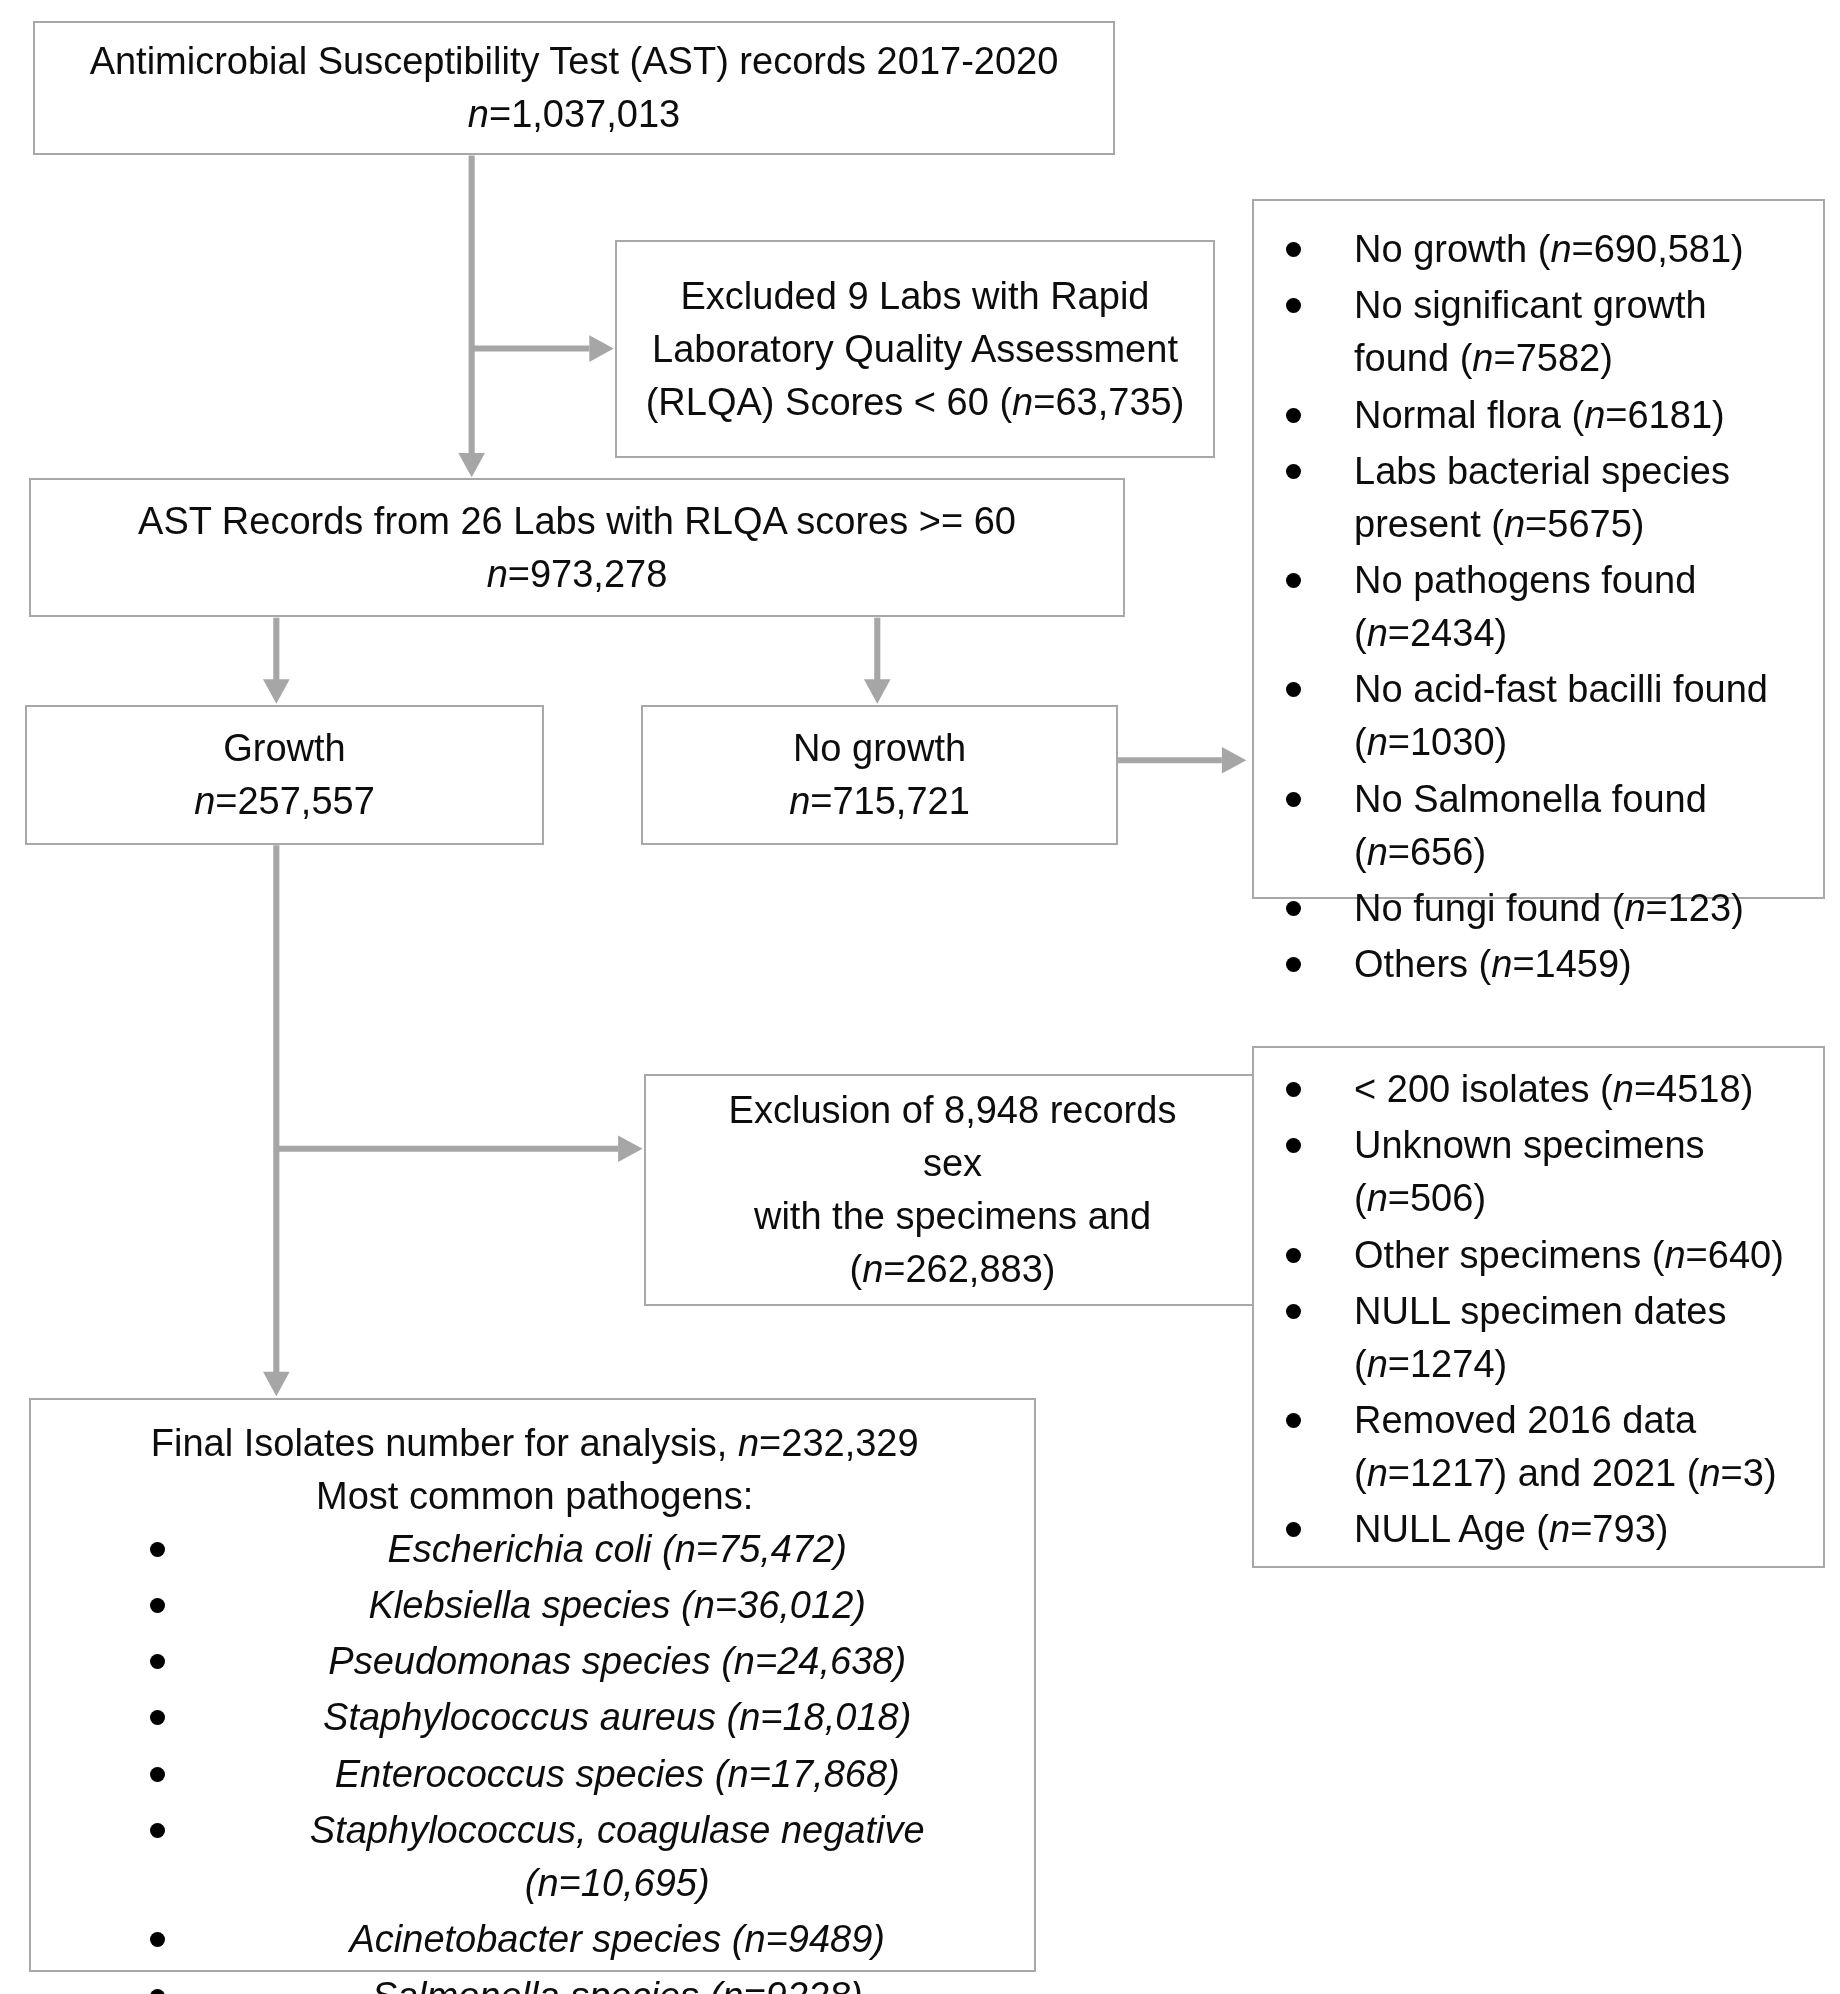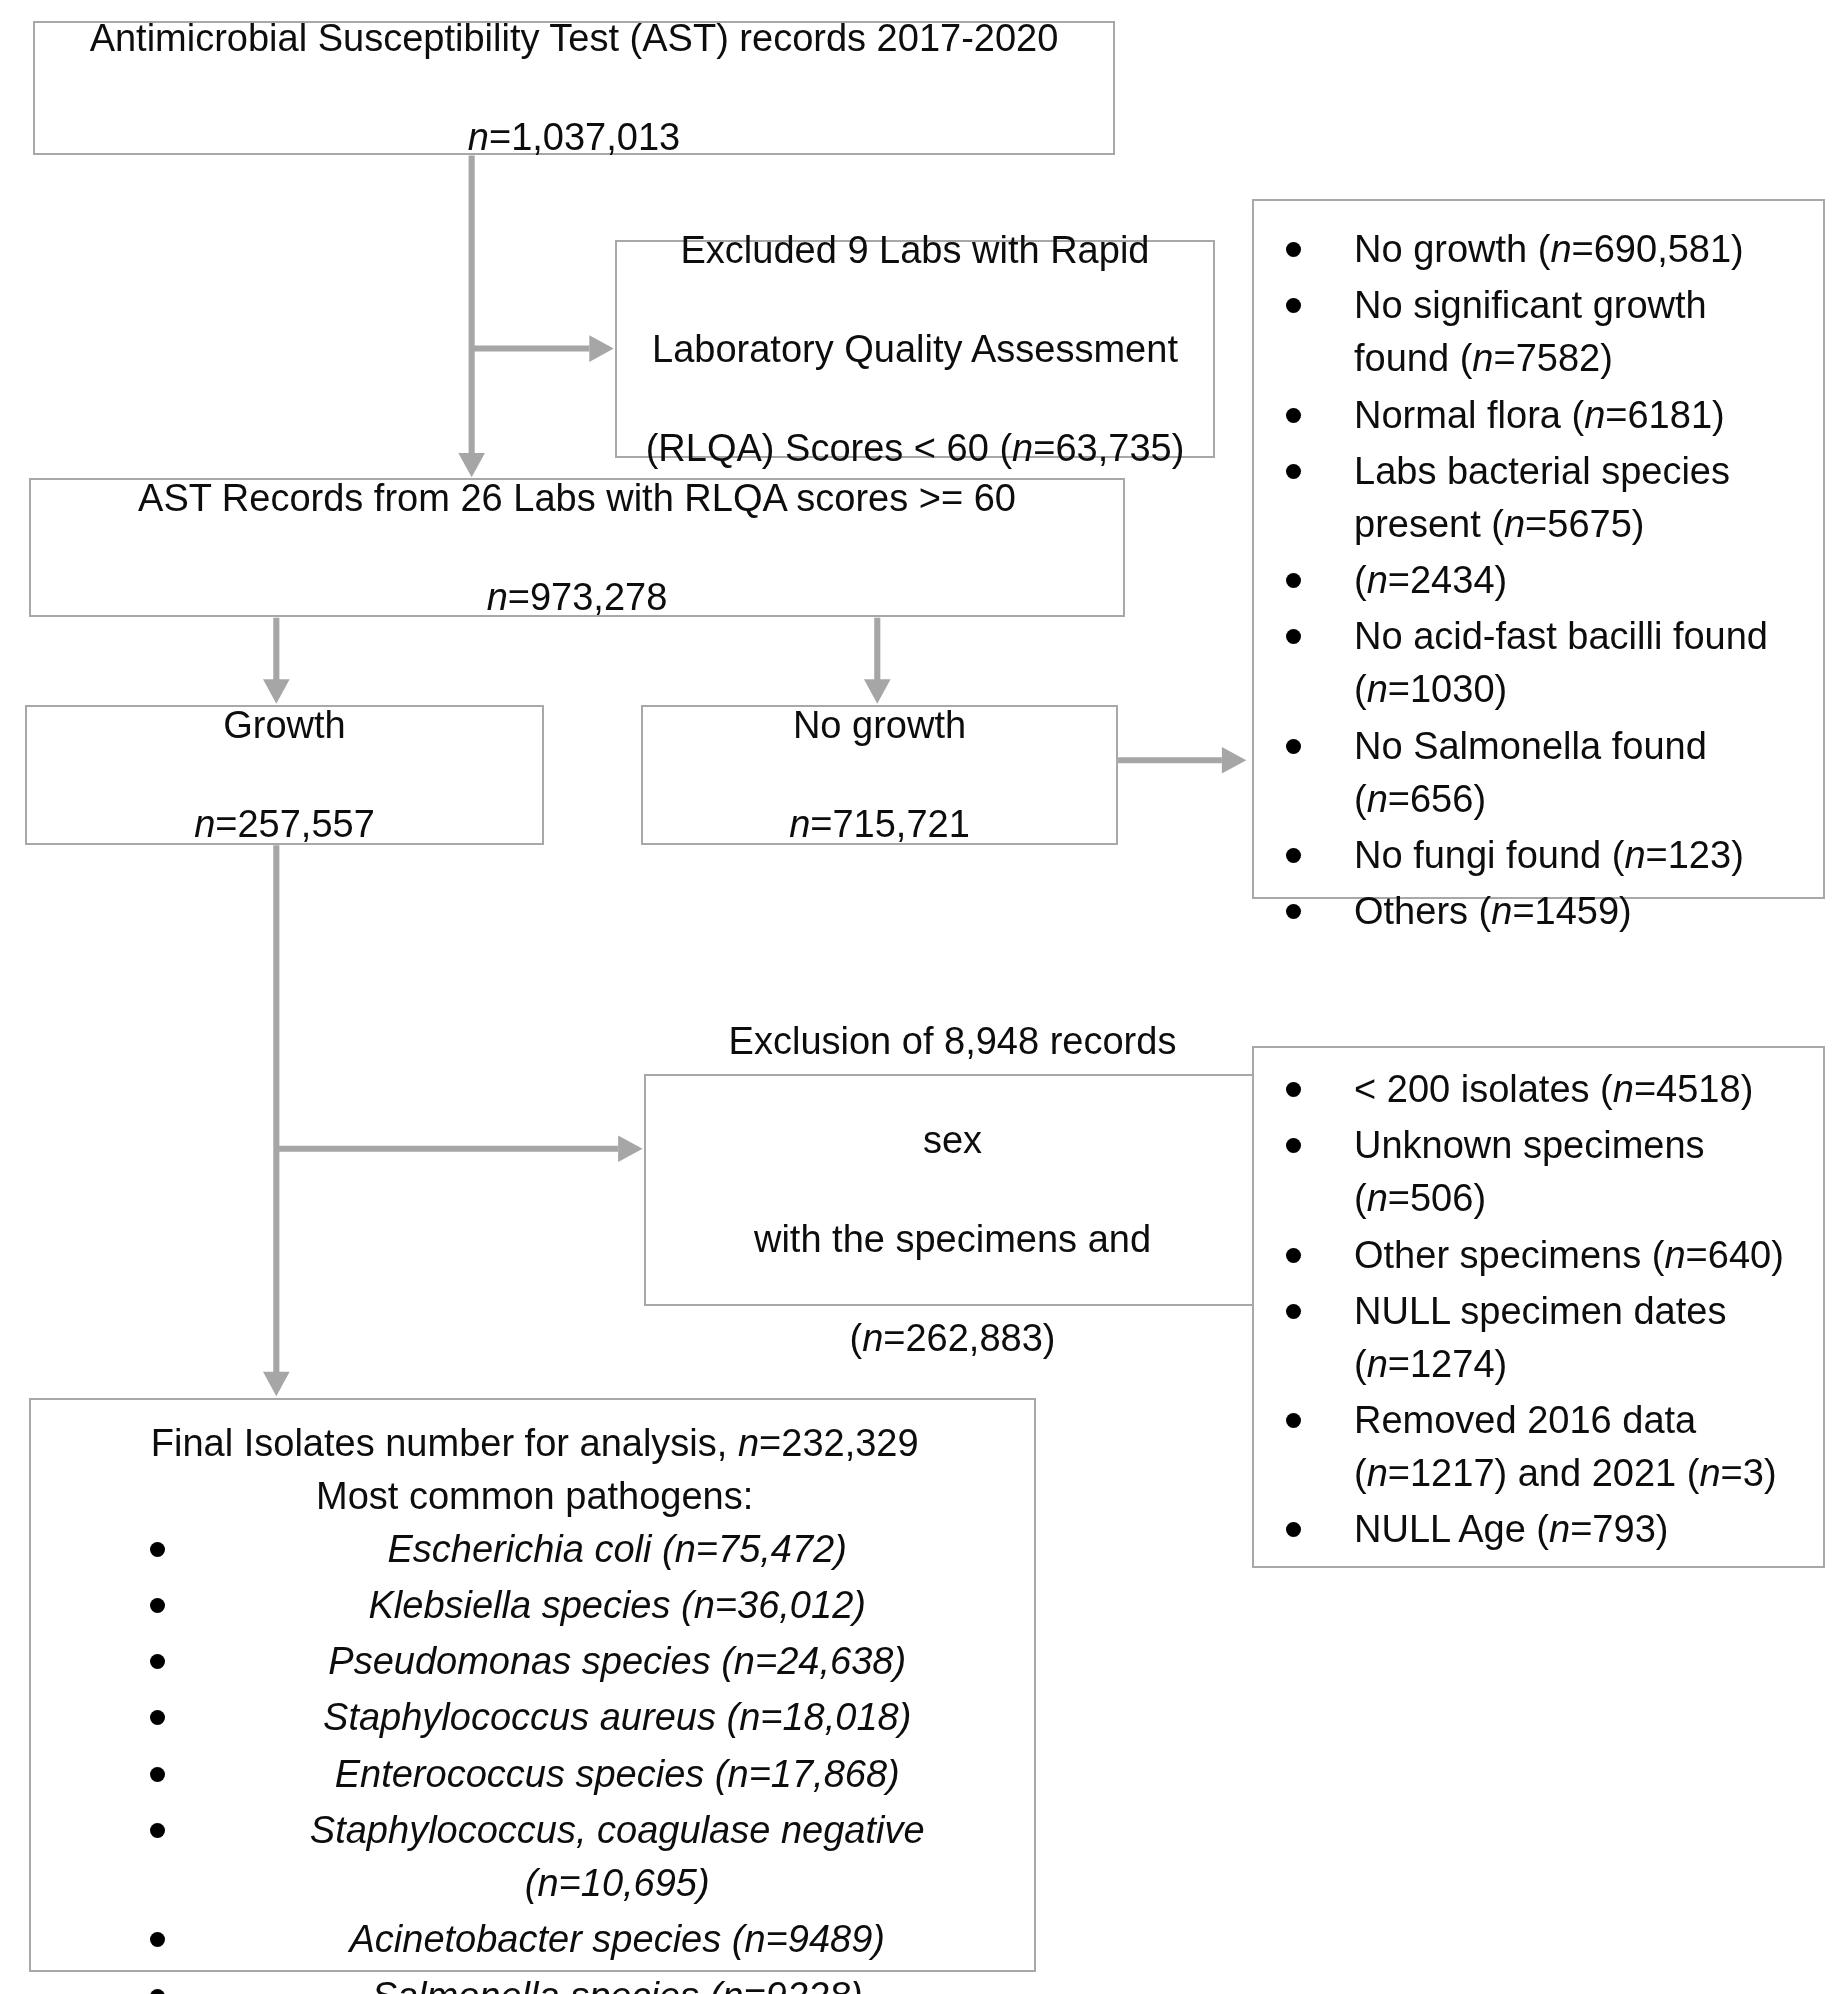--- a/index.html
+++ b/index.html
@@ -8,21 +8,21 @@
     font-family:"Liberation Sans",sans-serif;color:#0d0d0d;
     font-size:38px;line-height:53px;overflow:hidden;
   }
   .arrows{position:absolute;left:0;top:0;width:1840px;height:1995px;pointer-events:none;}
   .arrows line{stroke:var(--arrow,#a6a6a6);stroke-width:11;}
   .arrows polygon{fill:var(--arrow,#a6a6a6);}
   .box{
     position:absolute;background:#fff;border:2.8px solid var(--border,#a8a8a8);
     box-sizing:border-box;
   }
-  .center{display:flex;flex-direction:column;justify-content:center;text-align:center;gap:46px;}
+  .center{display:flex;flex-direction:column;justify-content:center;text-align:center;}
   .tline{display:block;}
   ul{list-style:none;margin:0;padding:0;}
   li{position:relative;padding-left:100px;margin-bottom:3.3px;}
   li::before{
     content:"";position:absolute;left:32px;top:19px;width:15px;height:15px;
     border-radius:50%;background:var(--bullet,#000);
   }
   .list-box ul{padding:22px 10px 0 0;}
   #box-right-bottom ul{padding-top:15px;}
   #box-final{padding:16.6px 16.6px 0 21px;text-align:center;}
@@ -100,20 +100,21 @@
           <div class="tline">found (<i>n</i>=7582)</div>
         </li>
         <li>
           <div class="tline">Normal flora (<i>n</i>=6181)</div>
         </li>
         <li>
           <div class="tline">Labs bacterial species</div>
           <div class="tline">present (<i>n</i>=5675)</div>
         </li>
         <li>
+          <div class="tline">No pathogens found</div>
           <div class="tline">(<i>n</i>=2434)</div>
         </li>
         <li>
           <div class="tline">No acid-fast bacilli found</div>
           <div class="tline">(<i>n</i>=1030)</div>
         </li>
         <li>
           <div class="tline">No Salmonella found</div>
           <div class="tline">(<i>n</i>=656)</div>
         </li>

